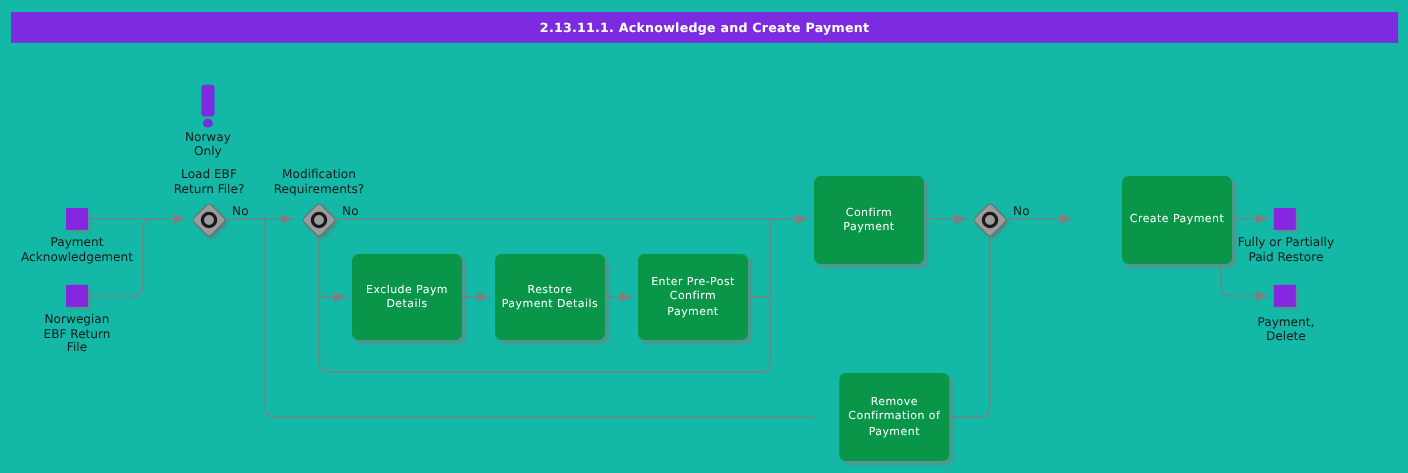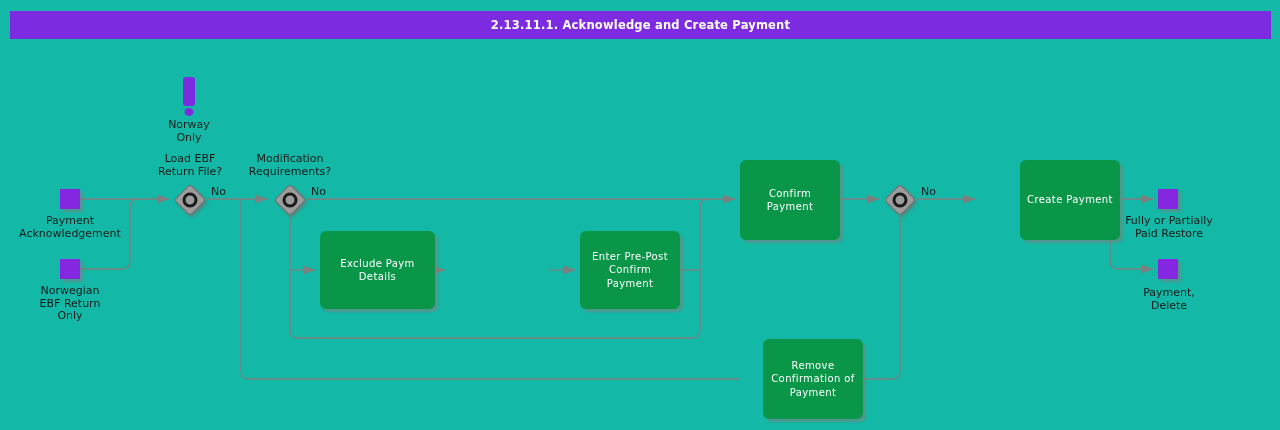--- a/index.html
+++ b/index.html
@@ -105,21 +105,21 @@
   <div class="abs lbl" style="left:149px;top:119px;width:80px;">Norway
 Only</div>
 
   <div class="abs data-square" style="left:60px;top:189px;"></div>
   <div class="abs lbl" style="left:0px;top:215px;width:140px;">Payment
 Acknowledgement</div>
 
   <div class="abs data-square" style="left:60px;top:259px;"></div>
   <div class="abs lbl" style="left:10px;top:285px;width:120px;">Norwegian
 EBF Return
-Only</div>
+File</div>
 
   <div class="abs lbl" style="left:140px;top:153px;width:100px;">Load EBF
 Return File?</div>
   <div class="abs decision" style="left:174px;top:184px;">
     <div class="diamond"></div>
     <div class="ring"></div>
   </div>
   <div class="abs lbl left-align" style="left:211px;top:186px;width:30px;">No</div>
 
   <div class="abs lbl" style="left:240px;top:153px;width:100px;">Modification
@@ -129,22 +129,24 @@
     <div class="ring"></div>
   </div>
   <div class="abs lbl left-align" style="left:311px;top:186px;width:30px;">No</div>
 
   <div class="abs decision" style="left:884px;top:184px;">
     <div class="diamond"></div>
     <div class="ring"></div>
   </div>
   <div class="abs lbl left-align" style="left:921px;top:186px;width:30px;">No</div>
 
-  <div class="abs activity" style="left:320px;top:231px;width:115px;height:78px;text-align:center;">Exclude Paym
+  <div class="abs activity" style="left:320px;top:231px;width:100px;height:78px;text-align:center;">Exclude Paym
 Details</div>
+  <div class="abs activity" style="left:450px;top:231px;width:100px;height:78px;">Restore
+Payment Details</div>
   <div class="abs activity" style="left:580px;top:231px;width:100px;height:78px;">Enter Pre-Post
 Confirm
 Payment</div>
   <div class="abs activity" style="left:740px;top:160px;width:100px;height:80px;">Confirm
 Payment</div>
   <div class="abs activity" style="left:980px;top:160px;width:100px;height:80px;margin-left:40px;">Create Payment</div>
   <div class="abs activity" style="left:740px;top:339px;width:100px;height:80px;margin-left:23px;">Remove
 Confirmation of
 Payment</div>
 

